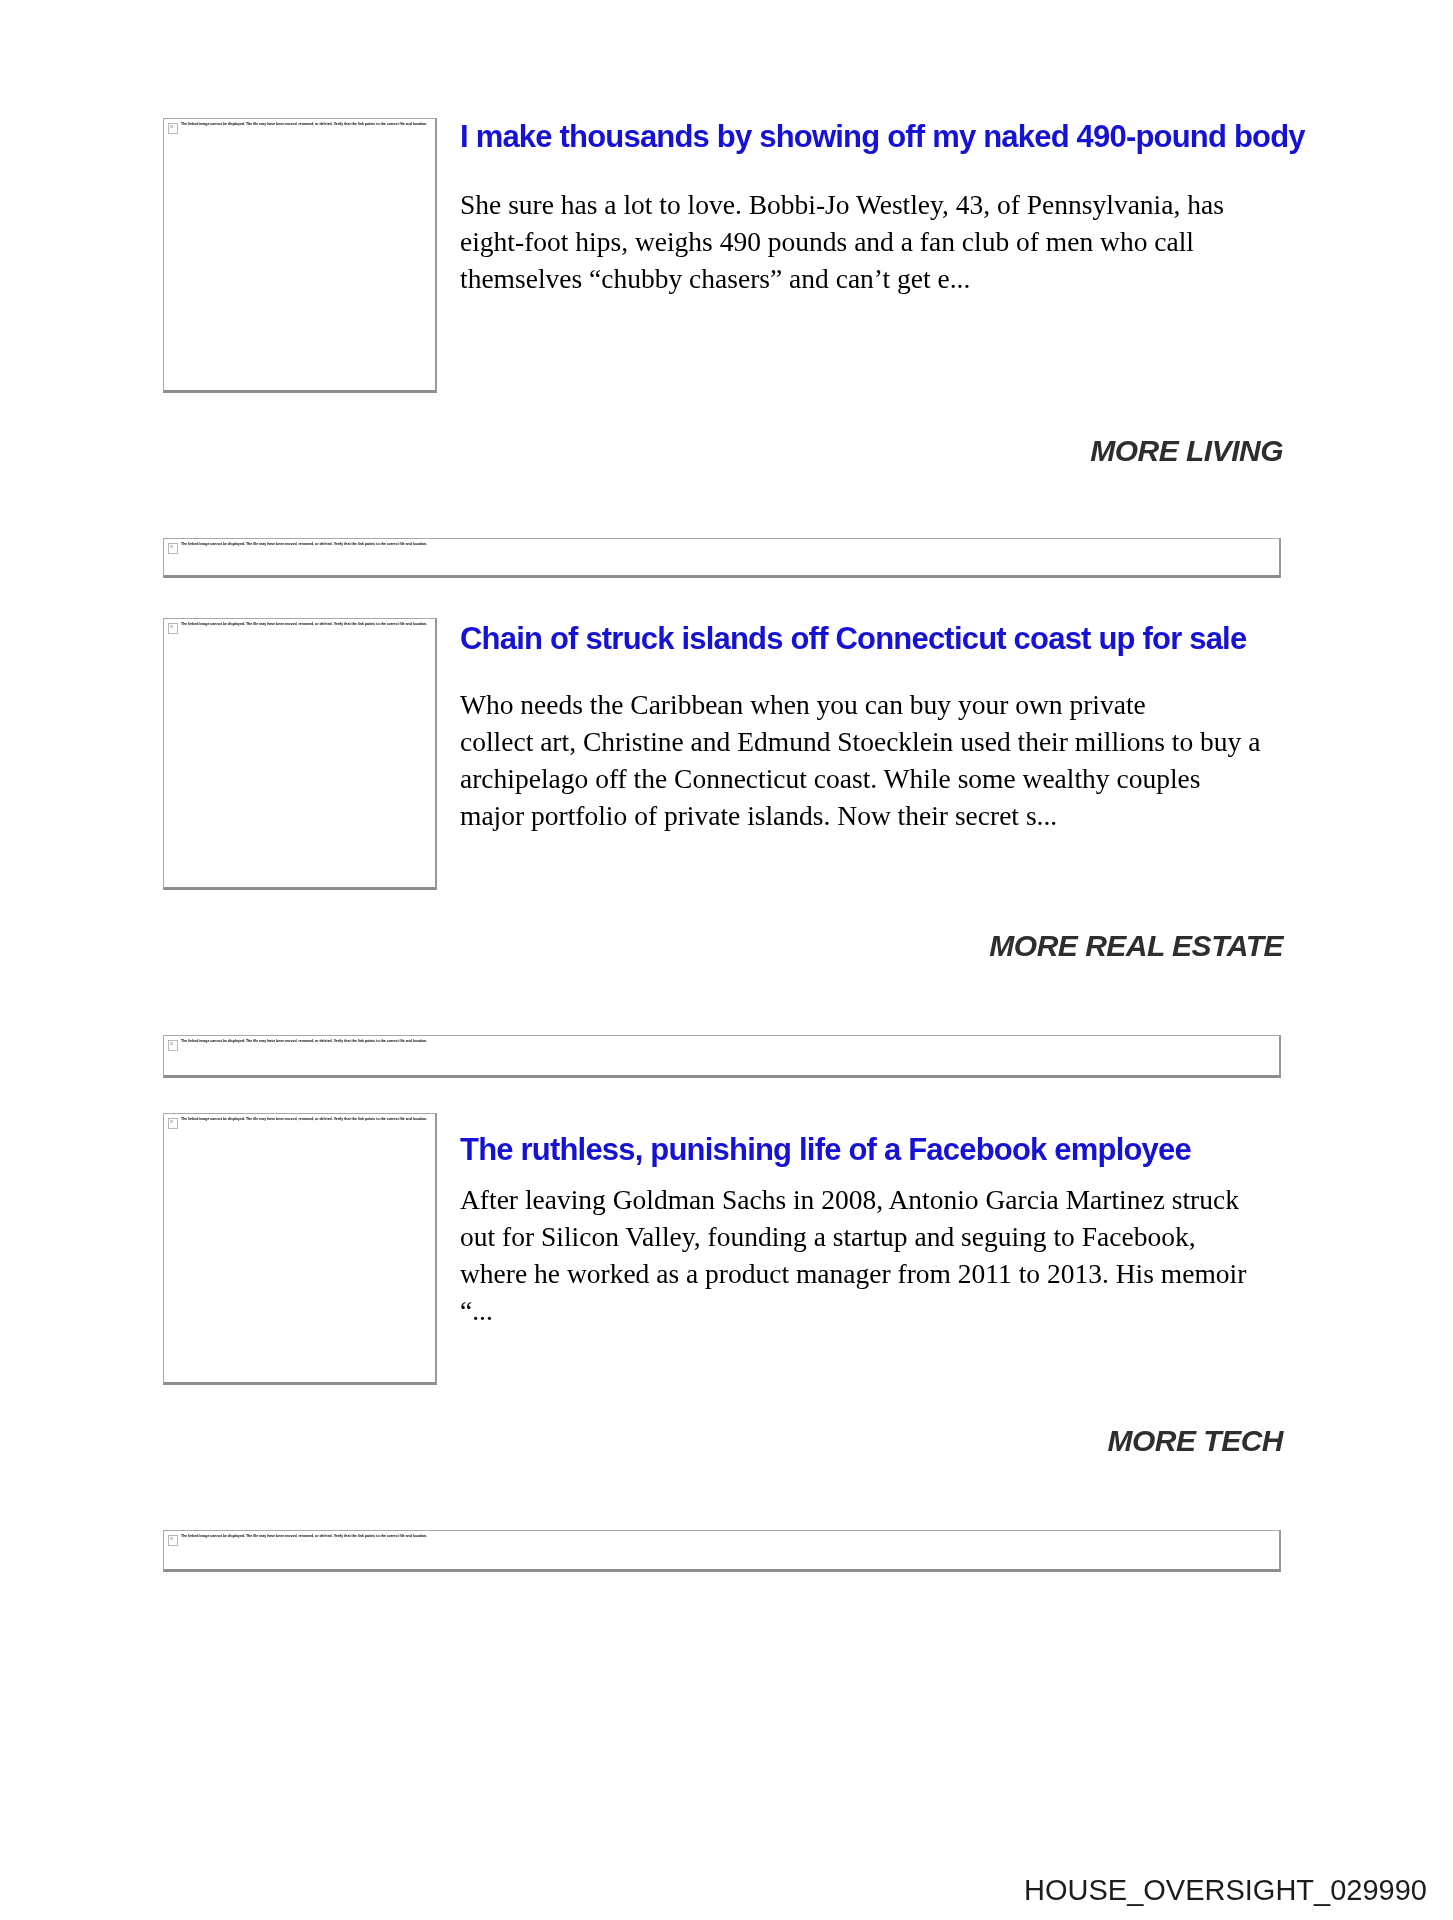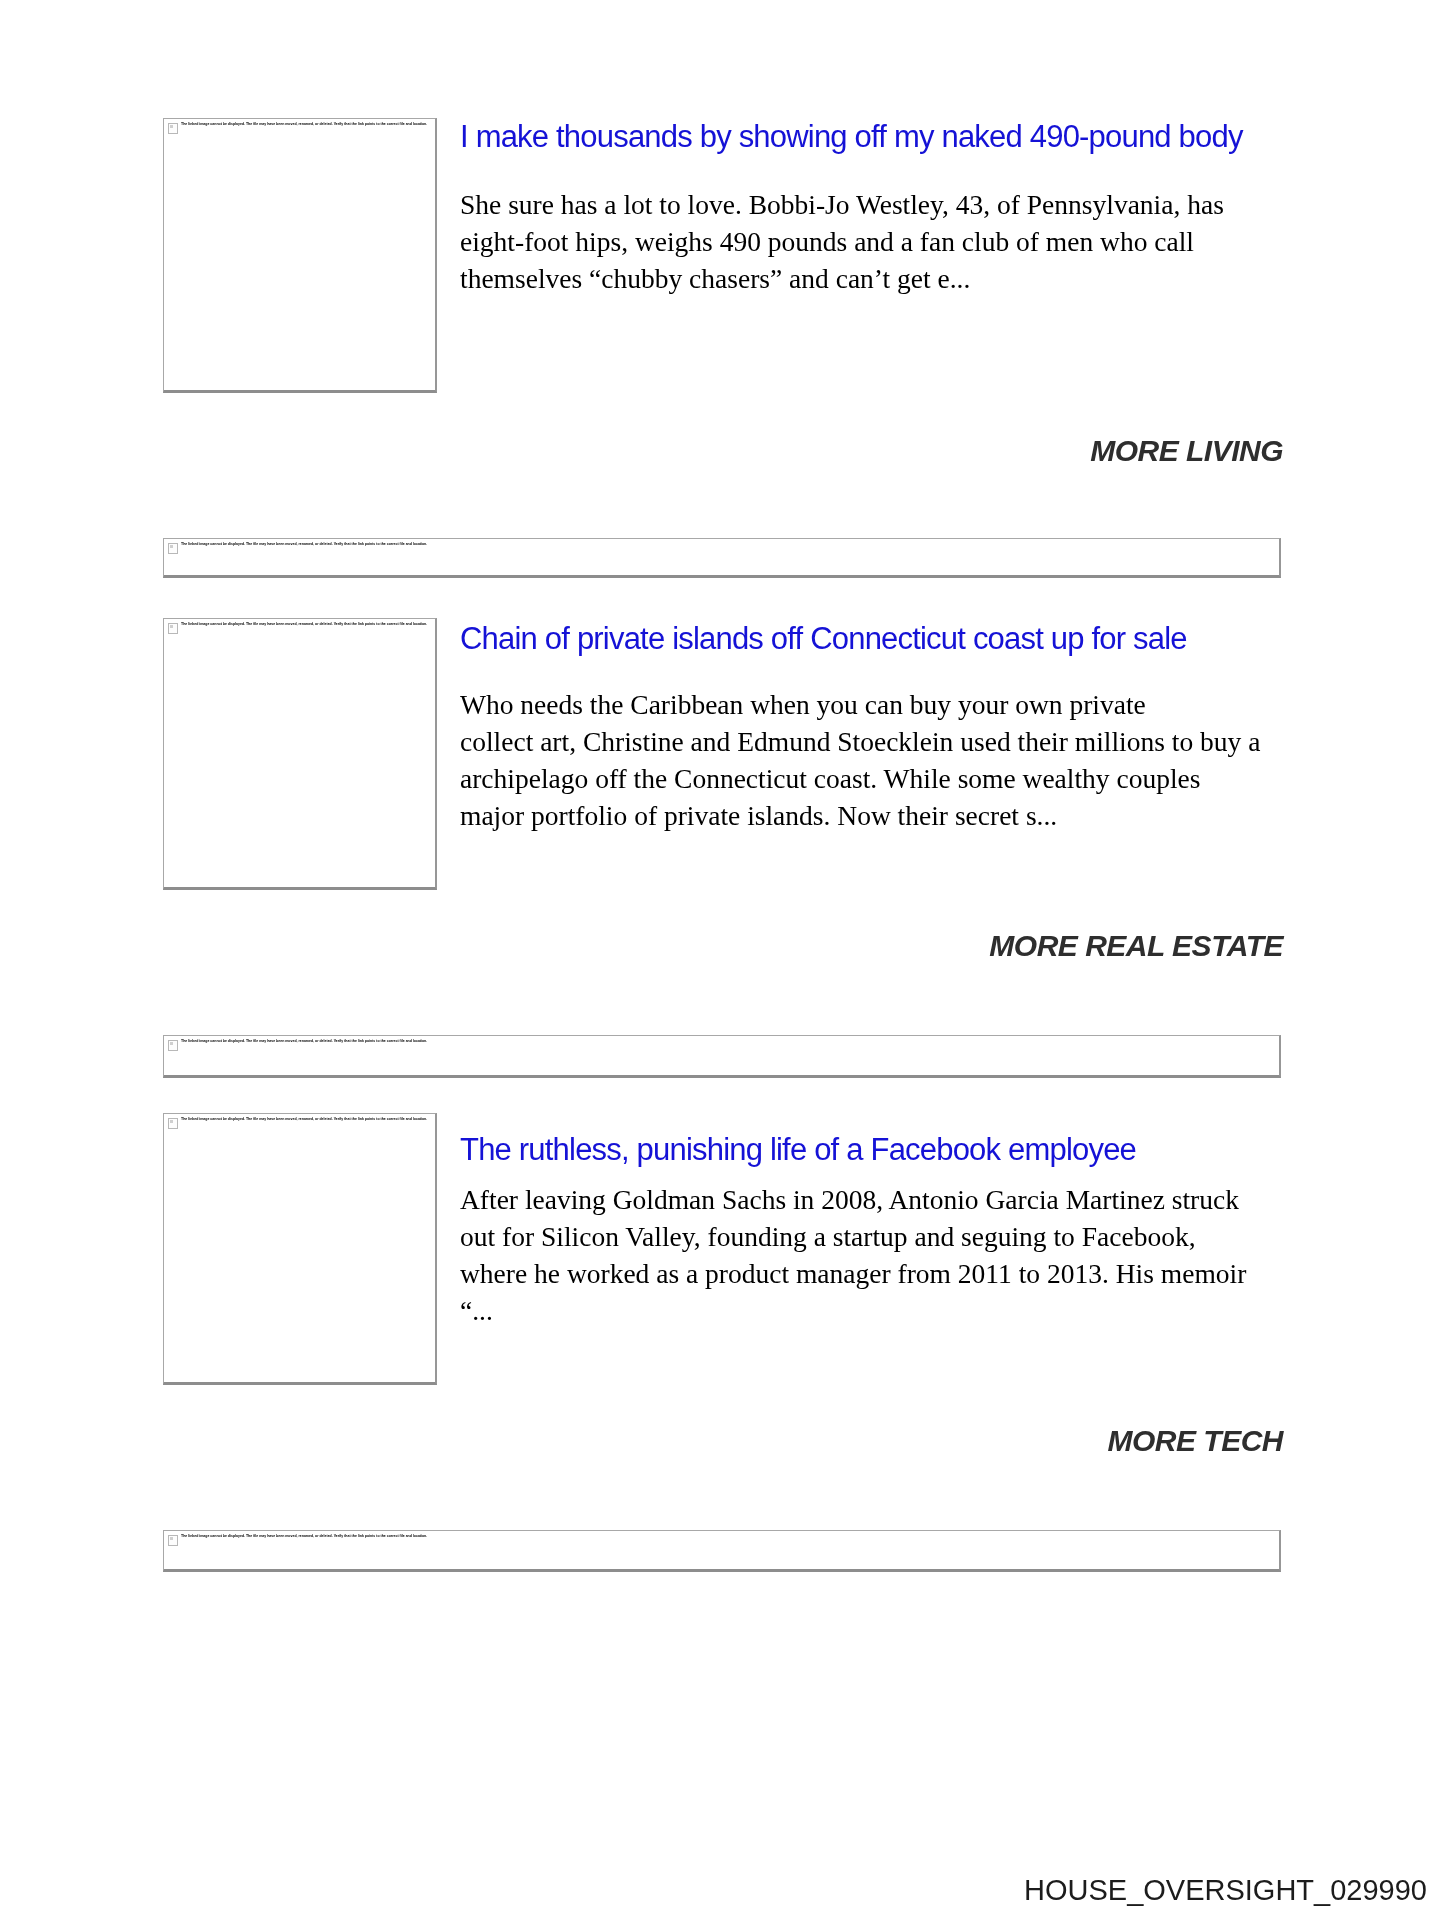--- a/index.html
+++ b/index.html
@@ -25,21 +25,21 @@
     background:#cfcfcf;
   }
   .ph-text{
     font-family:"Liberation Sans",sans-serif;font-weight:bold;color:#000;
     font-size:7px;line-height:8px;white-space:nowrap;
     transform:scale(0.5);transform-origin:left top;
   }
   
   .headline{
     position:absolute;left:460px;margin:0;
-    font-family:"Liberation Sans",sans-serif;font-weight:normal;
+    font-family:"Liberation Sans",sans-serif;font-weight:bold;
     font-size:31px;line-height:34px;letter-spacing:-0.8px;
     color:var(--headline-blue,#1512d6);white-space:nowrap;
   }
   .body-text{
     position:absolute;left:460px;width:840px;
     font-family:"Liberation Serif",serif;font-size:27.5px;line-height:37px;
     color:#000;
   }
   .body-line{white-space:nowrap;}
   .more-label{
@@ -93,21 +93,21 @@
     <span class="ph-text">The linked image cannot be displayed. The file may have been moved, renamed, or deleted. Verify that the link points to the correct file and location.</span>
   </div>
 </div>
 
 <div class="imgbox" id="imgbox-2">
   <div class="ph-row">
     <span class="ph-icon"></span>
     <span class="ph-text">The linked image cannot be displayed. The file may have been moved, renamed, or deleted. Verify that the link points to the correct file and location.</span>
   </div>
 </div>
-<h2 class="headline" id="headline-2">Chain of private islands off Connecticut coast up for sale</h2>
+<h2 class="headline" id="headline-2">Chain of struck islands off Connecticut coast up for sale</h2>
 <div class="body-text" id="body-2">
   <div class="body-line">Who needs the Caribbean when you can buy your own private</div>
   <div class="body-line">collect art, Christine and Edmund Stoecklein used their millions to buy a</div>
   <div class="body-line">archipelago off the Connecticut coast. While some wealthy couples</div>
   <div class="body-line">major portfolio of private islands. Now their secret s...</div>
 </div>
 <h3 class="more-label" id="more-2">MORE REAL ESTATE</h3>
 <div class="imgbox" id="widebox-2">
   <div class="ph-row">
     <span class="ph-icon"></span>

